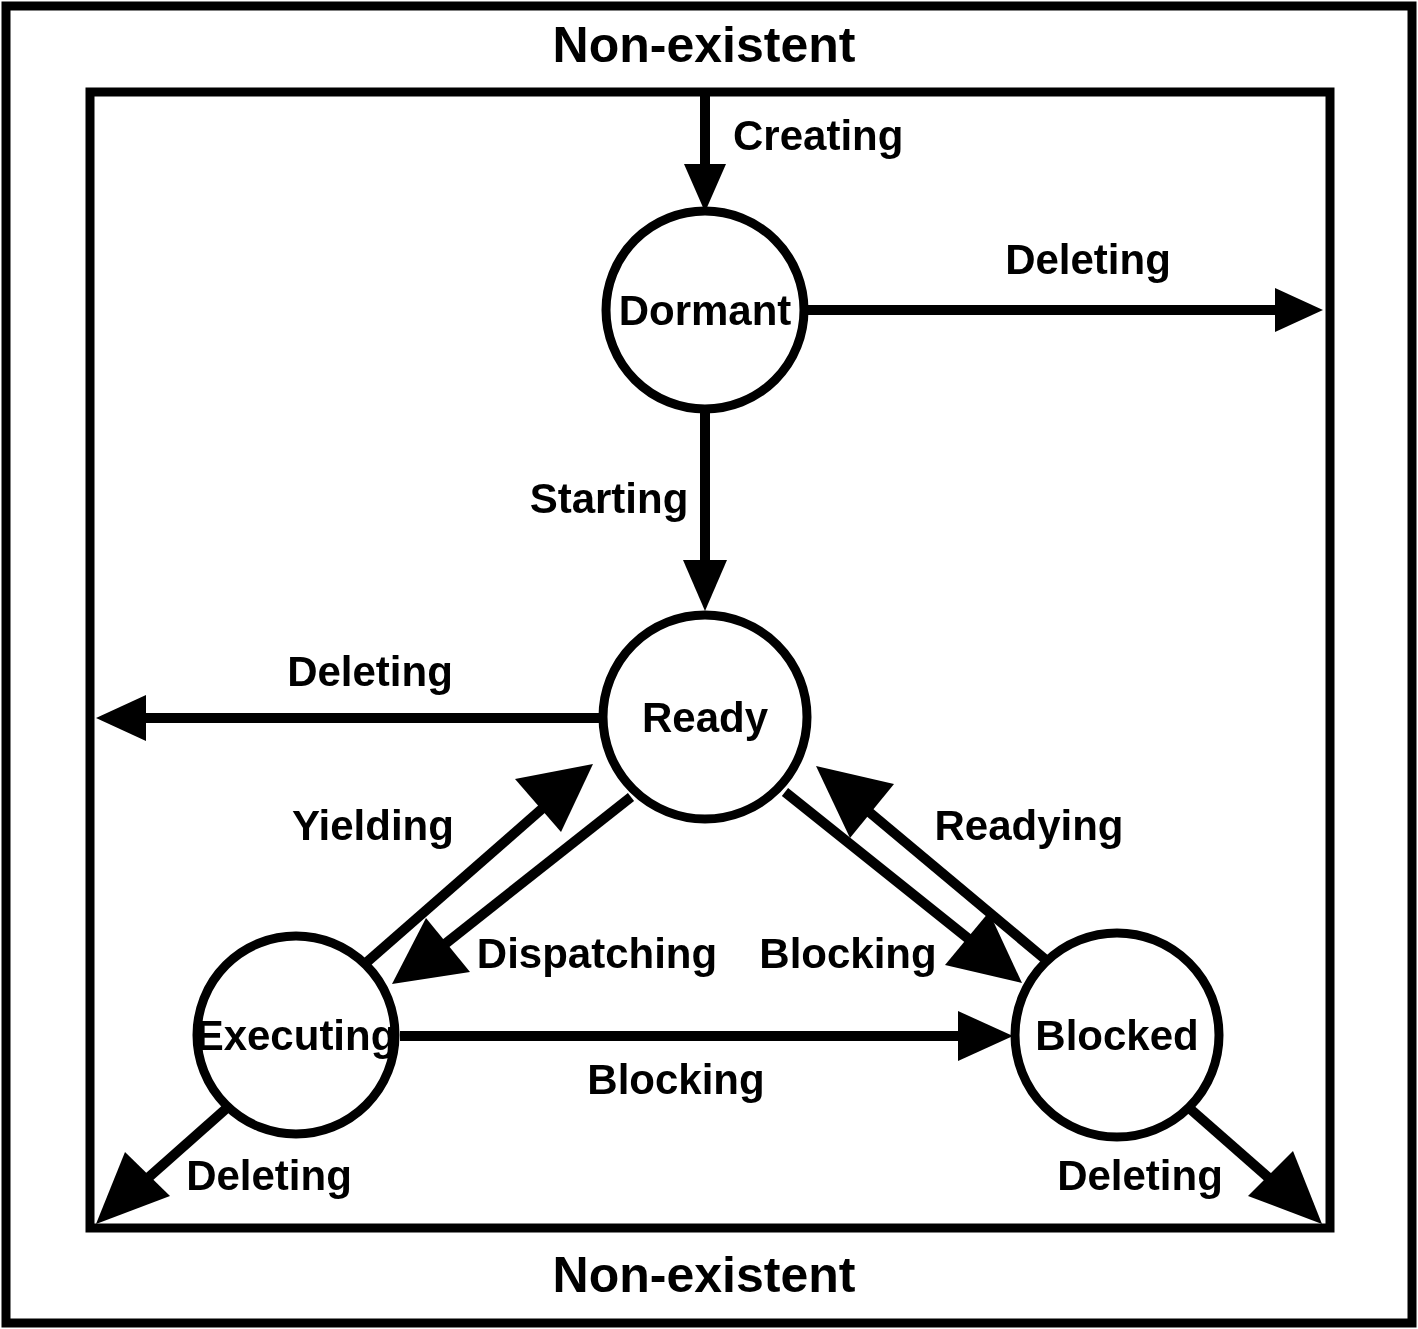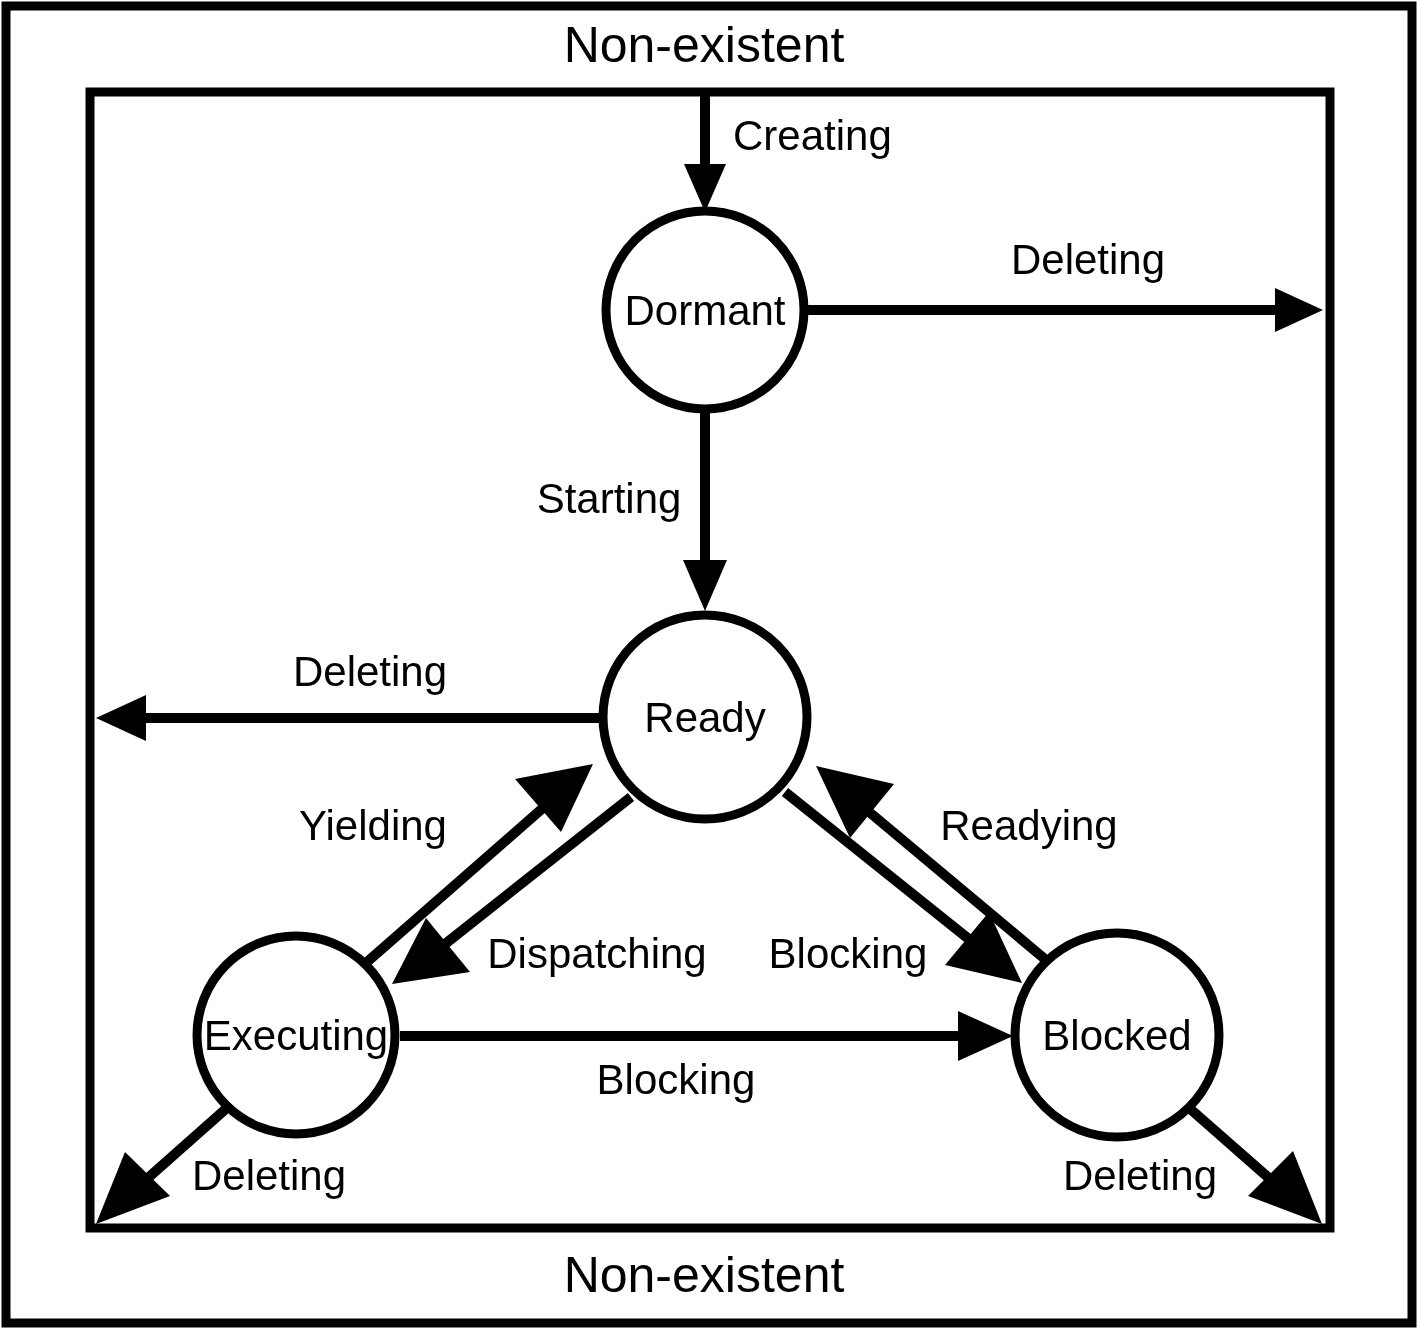--- a/index.html
+++ b/index.html
@@ -7,20 +7,21 @@
     padding: 0;
     background: #ffffff;
   }
   #diagram-root {
     position: relative;
     width: 1418px;
     height: 1329px;
     background: #ffffff;
     font-family: "Liberation Sans", sans-serif;
     overflow: hidden;
+    font-weight: bold;
   }
   svg#state-diagram {
     display: block;
     width: 1418px;
     height: 1329px;
   }
   .state-label,
   .transition-label,
   .region-label {
     font-family: "Liberation Sans", sans-serif;

